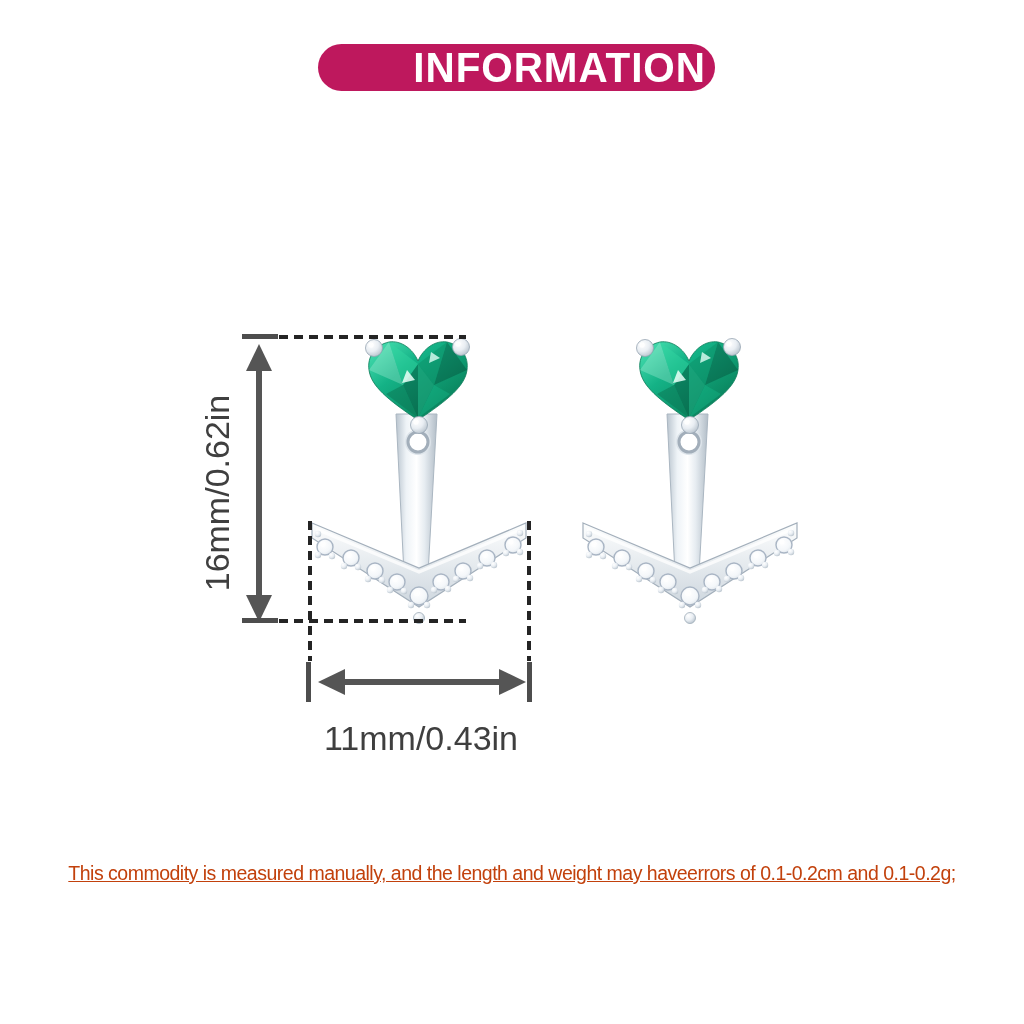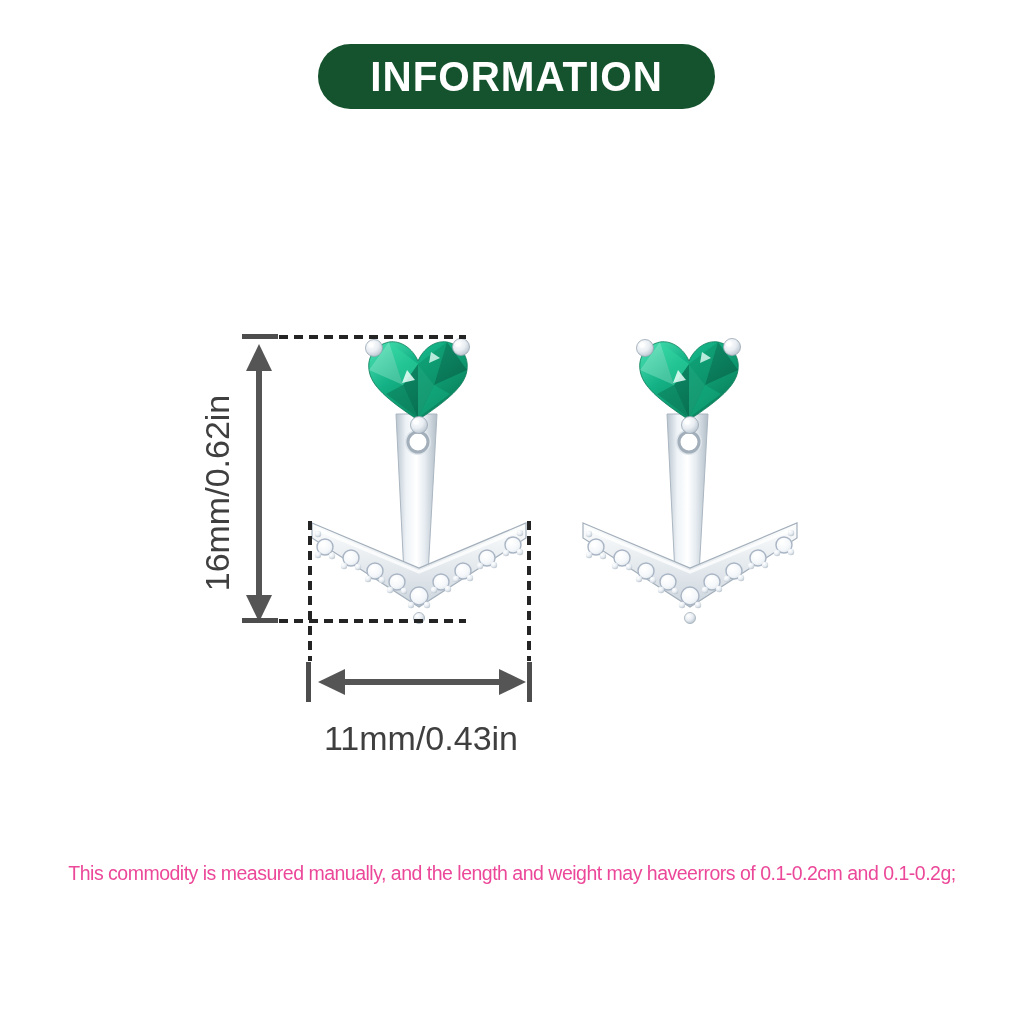--- a/index.html
+++ b/index.html
@@ -2,23 +2,23 @@
 <html><head>
 <meta charset="utf-8">
 <style>
   html,body{margin:0;padding:0;background:#ffffff;}
   .canvas{
     position:relative;width:1024px;height:1024px;background:#ffffff;overflow:hidden;
     font-family:"Liberation Sans",sans-serif;
   }
   
   .pill{
-    position:absolute;left:318px;top:44px;width:397px;height:65px;
-    background:#14532d;border-radius:33px;
-    display:flex;align-items:center;justify-content:center;
+    position:absolute;left:318px;top:44px;width:397px;height:47px;
+    background:#be185d;border-radius:33px;
+    display:flex;align-items:center;justify-content:flex-end;
   }
   .pill span{
     color:#ffffff;font-size:43px;font-weight:bold;letter-spacing:1px;
     transform:scaleX(.94);display:inline-block;white-space:nowrap;
   }
   
   .earring{position:absolute;width:230px;height:310px;}
   .earring-left{left:304px;top:328px;}
   .earring-right{left:575px;top:328px;}
   .defs-svg{position:absolute;width:0;height:0;}
@@ -38,21 +38,21 @@
   .tri-right{left:499px;top:669px;border-top:13px solid transparent;border-bottom:13px solid transparent;border-left:27px solid #555555;}
   .dim-label{
     position:absolute;display:flex;align-items:center;justify-content:center;
     width:260px;height:42px;font-size:34px;color:#3f3f3f;white-space:nowrap;
   }
   .dim-label-v{left:87px;top:472px;transform:rotate(-90deg);}
   .dim-label-h{left:291px;top:700px;margin-top:17px;}
   
   .disclaimer{
     position:absolute;left:0;top:860px;width:1024px;text-align:center;
-    color:#ec4899;font-size:19.5px;line-height:26px;letter-spacing:-0.5px;
+    color:#c2410c;font-size:19.5px;line-height:26px;letter-spacing:-0.5px;text-decoration:underline;
   }
 </style>
 </head>
 <body>
 
 <div class="canvas">
 
   <div class="pill">
     <span>INFORMATION</span>
   </div>

